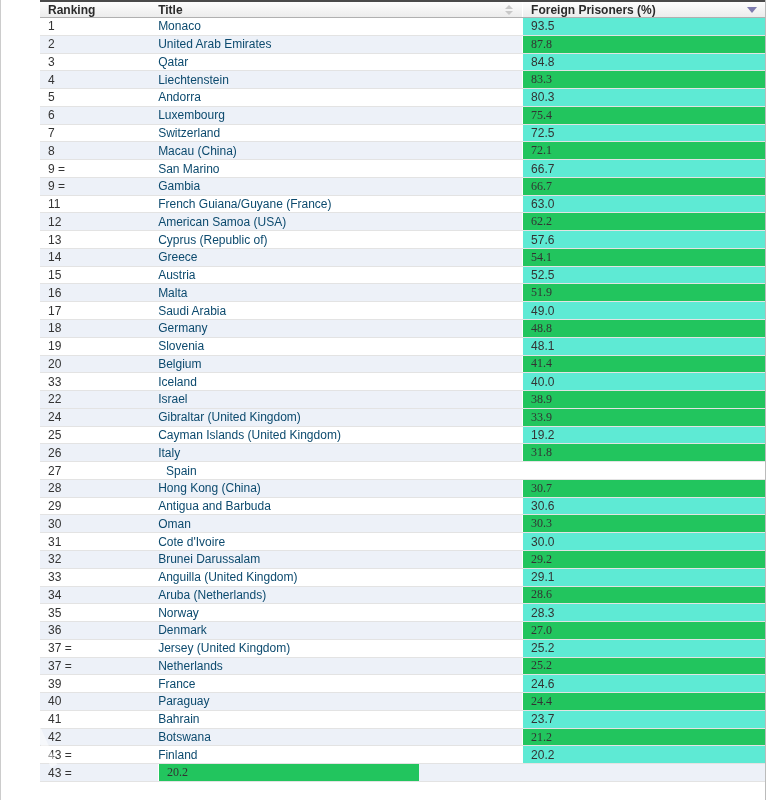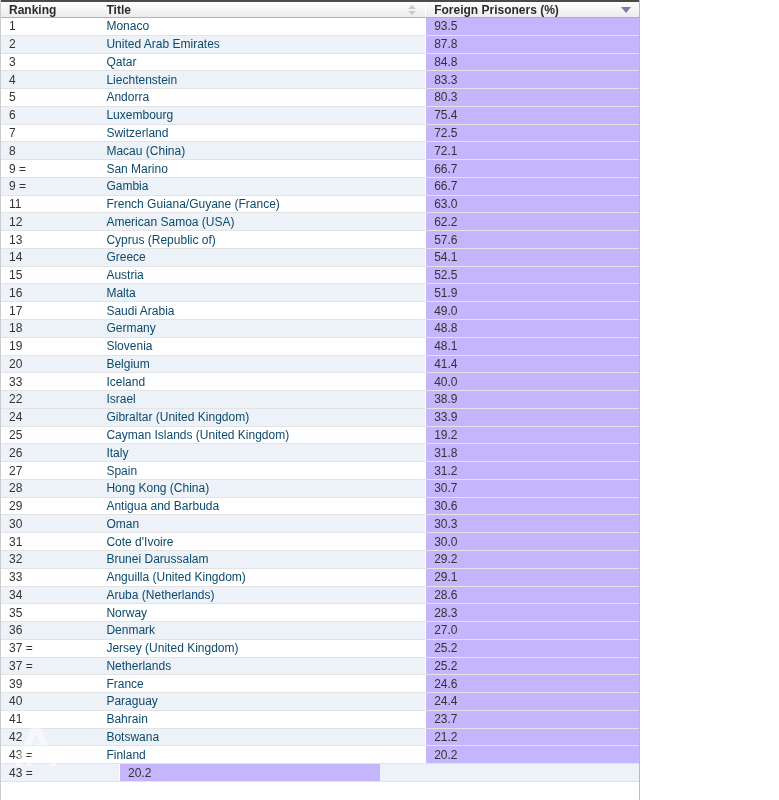--- a/index.html
+++ b/index.html
@@ -4,23 +4,24 @@
 <style>
   * { margin: 0; padding: 0; box-sizing: border-box; }
   html, body {
     width: 779px; height: 800px;
     background: #ffffff;
     font-family: "Liberation Sans", sans-serif;
     overflow: hidden;
   }
   .table-wrap {
     position: relative;
-    width: 640px; height: 800px;
+    width: 766px; height: 800px;
     border-left: 1px solid #cccccc;
     border-right: 1px solid #bbbbbb;
+    padding-left: 39px;
   }
   
   .thead {
     display: flex;
     height: 18px;
     border-top: 2px solid #4a4a4a;
     border-bottom: 1px solid #b0b0b0;
     background: linear-gradient(#fdfdfd, #ececec);
     font-size: 12px;
     font-weight: bold;
@@ -65,22 +66,22 @@
   .tbody { height: 782px; }
   .row {
     display: flex;
     height: calc(782px / 44);
     border-bottom: 1px solid #e3e3e3;
     font-size: 12px;
     color: #333333;
     background: #ffffff;
   }
   .row.even { background: #edf1f8; }
-  .row .c-value { background: #c4b5fd; }       
-  .row.even .c-value { background: #c4b5fd; }  
+  .row .c-value { background: #5eead4; }       
+  .row.even .c-value { background: #22c55e; font-family: Liberation Serif, serif; }  
   .title-link {
     color: #0c4a6e;
     text-decoration: none;
     cursor: pointer;
   }
   
   .watermark {
     position: absolute;
     left: 13px; top: 722px;
     width: 44px; height: 46px;
@@ -310,21 +311,20 @@
       <a class="title-link">Italy</a>
     </div>
     <div class="cell c-value">31.8</div>
   </div>
 
   <div class="row odd">
     <div class="cell c-rank">27</div>
     <div class="cell c-title">
       <a class="title-link">Spain</a>
     </div>
-    <div class="cell c-value">31.2</div>
   </div>
 
   <div class="row even">
     <div class="cell c-rank">28</div>
     <div class="cell c-title">
       <a class="title-link">Hong Kong (China)</a>
     </div>
     <div class="cell c-value">30.7</div>
   </div>
 

